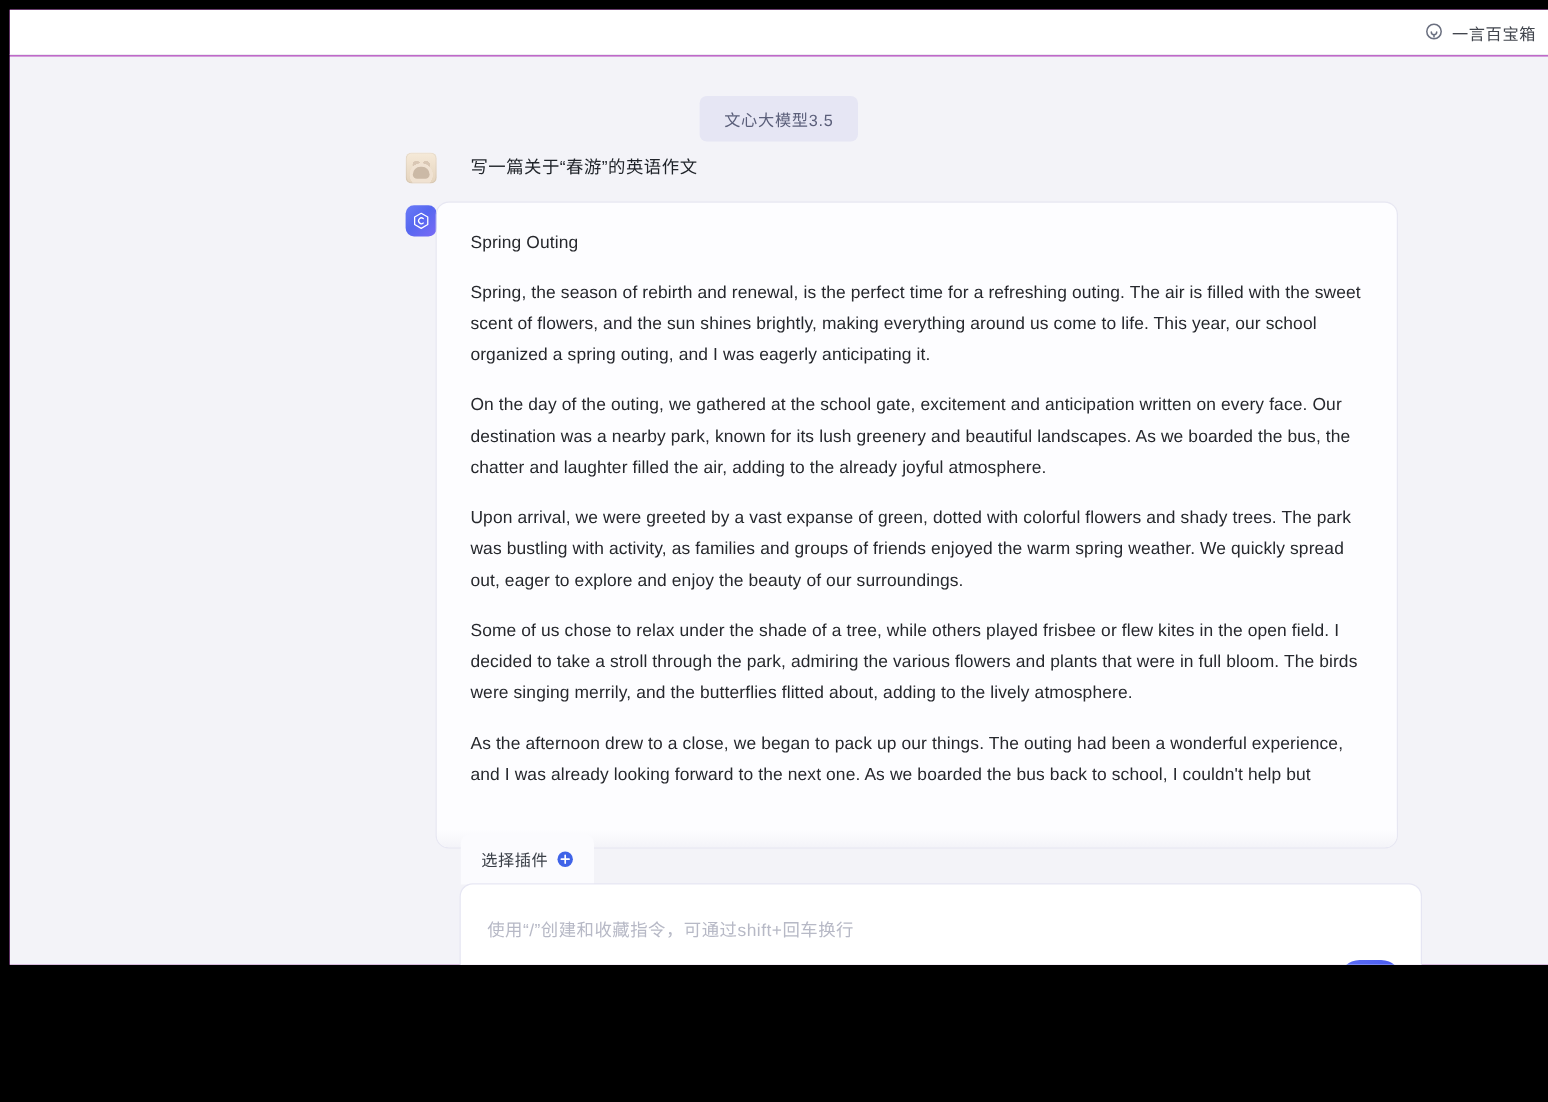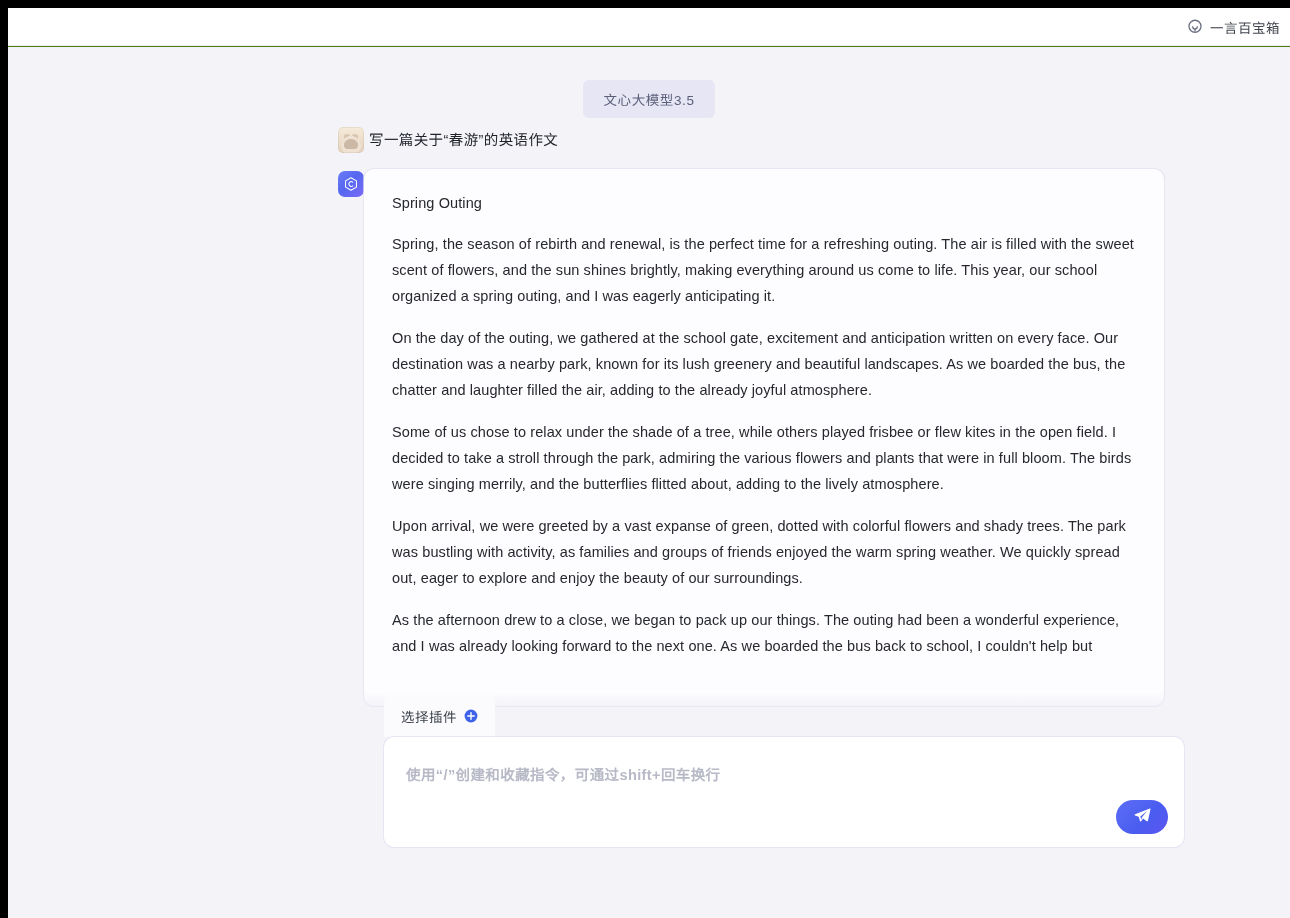--- a/index.html
+++ b/index.html
@@ -11,22 +11,22 @@
     font-family: "Liberation Sans", "DejaVu Sans", sans-serif;
     background: #000000;
   }
 
   
   #app-frame {
     position: absolute;
     left: 8px;
     top: 8px;
     width: 1282px;
-    height: 910px;
-    background: #4d7c0f;
+    height: 796px;
+    background: #a21caf;
     overflow: hidden;
   }
 
   
   #topbar {
     position: absolute;
     left: 0; top: 0;
     width: 1282px;
     height: 38px;
     background: #ffffff;
@@ -107,21 +107,21 @@
     position: absolute;
     left: 330px;
     top: 80px;
     width: 850px;
   }
 
   
   #user-row {
     display: flex;
     align-items: flex-start;
-    gap: 5px;
+    gap: 28px;
     margin-bottom: 16px;
   }
   #user-avatar {
     width: 26px; height: 26px;
     border-radius: 5px;
     flex: 0 0 auto;
     background:
       radial-gradient(circle at 50% 72%, #f0e2d2 0 42%, transparent 43%),
       radial-gradient(circle at 35% 40%, #d9c7b4 0 14%, transparent 15%),
       radial-gradient(circle at 65% 40%, #d9c7b4 0 14%, transparent 15%),
@@ -218,21 +218,20 @@
   }
   #plus-icon { width: 14px; height: 14px; display:block; }
 
   #input-box {
     width: 800px;
     height: 110px;
     background: #ffffff;
     border-radius: 10px;
     position: relative;
     box-shadow: 0 0 0 1px rgba(228,228,242,.9);
-    font-weight: bold;
   }
   #input-placeholder {
     position: absolute;
     left: 22px; top: 26px;
     font-size: 14.5px;
     color: #b7b9c6;
     letter-spacing: .4px;
   }
   #send-btn {
     position: absolute;
@@ -304,22 +303,22 @@
           <svg width="16" height="16" viewBox="0 0 24 24" fill="none" stroke="#ffffff" stroke-width="1.6" stroke-linejoin="round">
             <path d="M12 2.6 20.2 7.3v9.4L12 21.4 3.8 16.7V7.3z"></path>
             <path d="M14.6 9.2a3.6 3.6 0 1 0 0 5.6" stroke-linecap="round"></path>
           </svg>
         </div>
 
         <div id="answer-card">
           <div class="ans-title">Spring Outing</div>
           <div class="ans-p">Spring, the season of rebirth and renewal, is the perfect time for a refreshing outing. The air is filled with the sweet scent of flowers, and the sun shines brightly, making everything around us come to life. This year, our school organized a spring outing, and I was eagerly anticipating it.</div>
           <div class="ans-p">On the day of the outing, we gathered at the school gate, excitement and anticipation written on every face. Our destination was a nearby park, known for its lush greenery and beautiful landscapes. As we boarded the bus, the chatter and laughter filled the air, adding to the already joyful atmosphere.</div>
+          <div class="ans-p">Upon arrival, we were greeted by a vast expanse of green, dotted with colorful flowers and shady trees. The park was bustling with activity, as families and groups of friends enjoyed the warm spring weather. We quickly spread out, eager to explore and enjoy the beauty of our surroundings.</div>
           <div class="ans-p">Some of us chose to relax under the shade of a tree, while others played frisbee or flew kites in the open field. I decided to take a stroll through the park, admiring the various flowers and plants that were in full bloom. The birds were singing merrily, and the butterflies flitted about, adding to the lively atmosphere.</div>
-          <div class="ans-p">Upon arrival, we were greeted by a vast expanse of green, dotted with colorful flowers and shady trees. The park was bustling with activity, as families and groups of friends enjoyed the warm spring weather. We quickly spread out, eager to explore and enjoy the beauty of our surroundings.</div>
           <div class="ans-p">As the afternoon drew to a close, we began to pack up our things. The outing had been a wonderful experience, and I was already looking forward to the next one. As we boarded the bus back to school, I couldn't help but</div>
           <div id="fade-mask"></div>
         </div>
 
       </div>
     </div>
 
     <div id="composer">
 
       <div id="plugin-btn">

